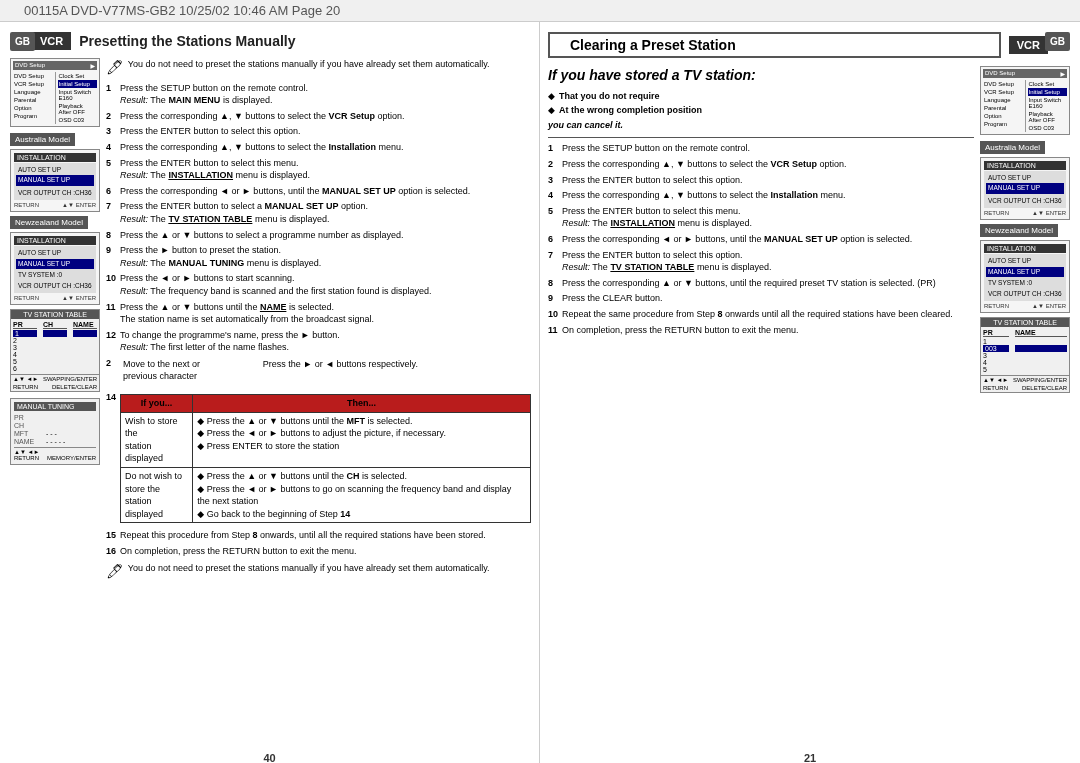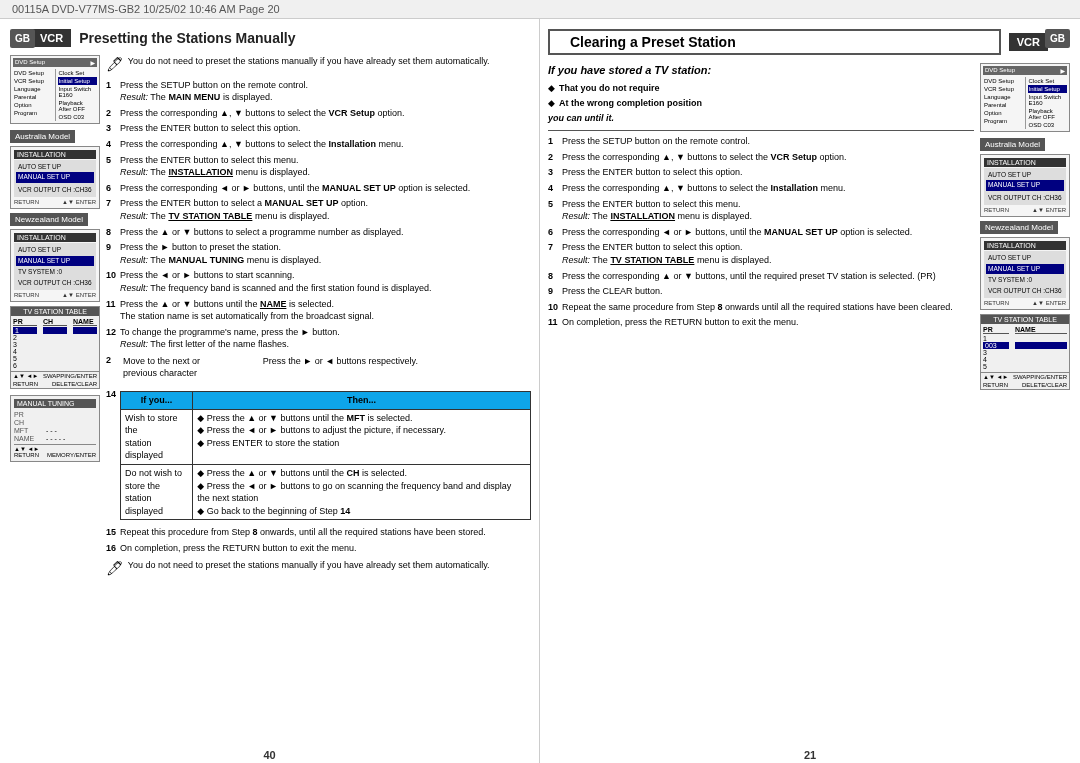--- a/index.html
+++ b/index.html
@@ -8,22 +8,22 @@
       height: 763px;
       background: #e8e8e8;
       font-family: Arial, Helvetica, sans-serif;
       font-size: 10px;
       overflow: hidden;
     }
 
     .page-header {
       background: #f0f0f0;
       border-bottom: 1px solid #ccc;
-      padding: 3px 12px;
-      font-size: 11px;
+      padding: 3px 24px;
+      font-size: 13px;
       color: #555;
       display: flex;
       align-items: flex-start;
     }
 
     .main-content {
       display: flex;
       width: 1080px;
       height: 750px;
       background: white;
@@ -258,21 +258,21 @@
     .if-you-table {
       width: 100%;
       font-size: 9px;
       border-collapse: collapse;
       margin: 3px 0;
     }
 
     .if-you-table th {
       border: 1px solid #333;
       padding: 2px 4px;
-      background: #0ea5e9;
+      background: #b91c1c;
       font-weight: bold;
     }
 
     .if-you-table td {
       border: 1px solid #333;
       padding: 2px 4px;
       vertical-align: top;
     }
 
     
@@ -358,21 +358,21 @@
       font-style: italic;
       text-align: right;
     }
 
     .bold-underline {
       font-weight: bold;
       text-decoration: underline;
     }
 
     .if-you-stored {
-      font-size: 11px;
+      font-size: 14px;
       font-style: italic;
       font-weight: bold;
       margin-bottom: 4px;
     }
 
     .cancel-note {
       font-size: 9px;
       font-style: italic;
       font-weight: bold;
       margin-bottom: 6px;
@@ -695,21 +695,21 @@
         <div class="bullet-item">
           <span class="bullet-sym">◆</span>
           <span><b>That you do not require</b></span>
         </div>
         <div class="bullet-item">
           <span class="bullet-sym">◆</span>
           <span><b>At the wrong completion position</b></span>
         </div>
 
         <div class="cancel-note">
-          <span>you can until it.</span>
+          <span>you can cancel it.</span>
         </div>
 
         <div class="divider-line"></div>
 
         <div class="step-row">
           <span class="step-num">1</span>
           <span class="step-content">Press the SETUP button on the remote control.</span>
         </div>
         <div class="step-row">
           <span class="step-num">2</span>

